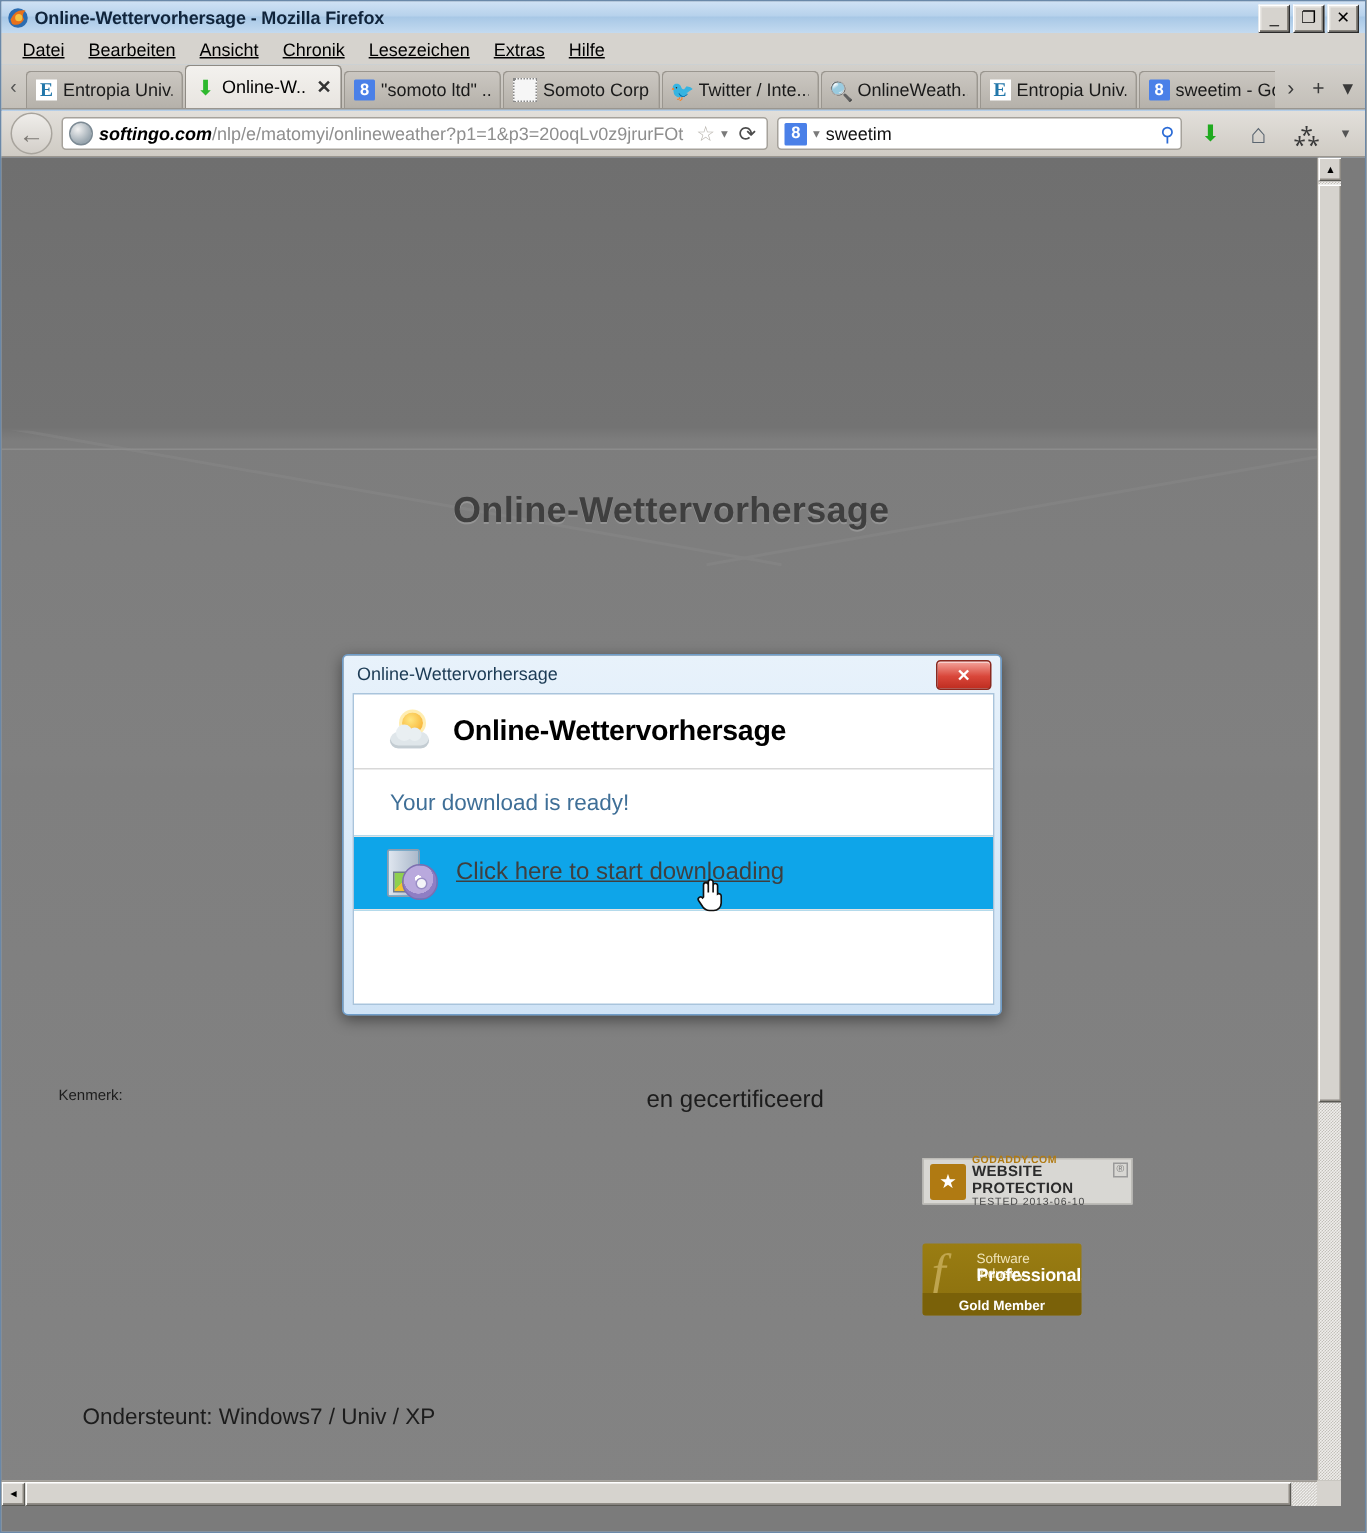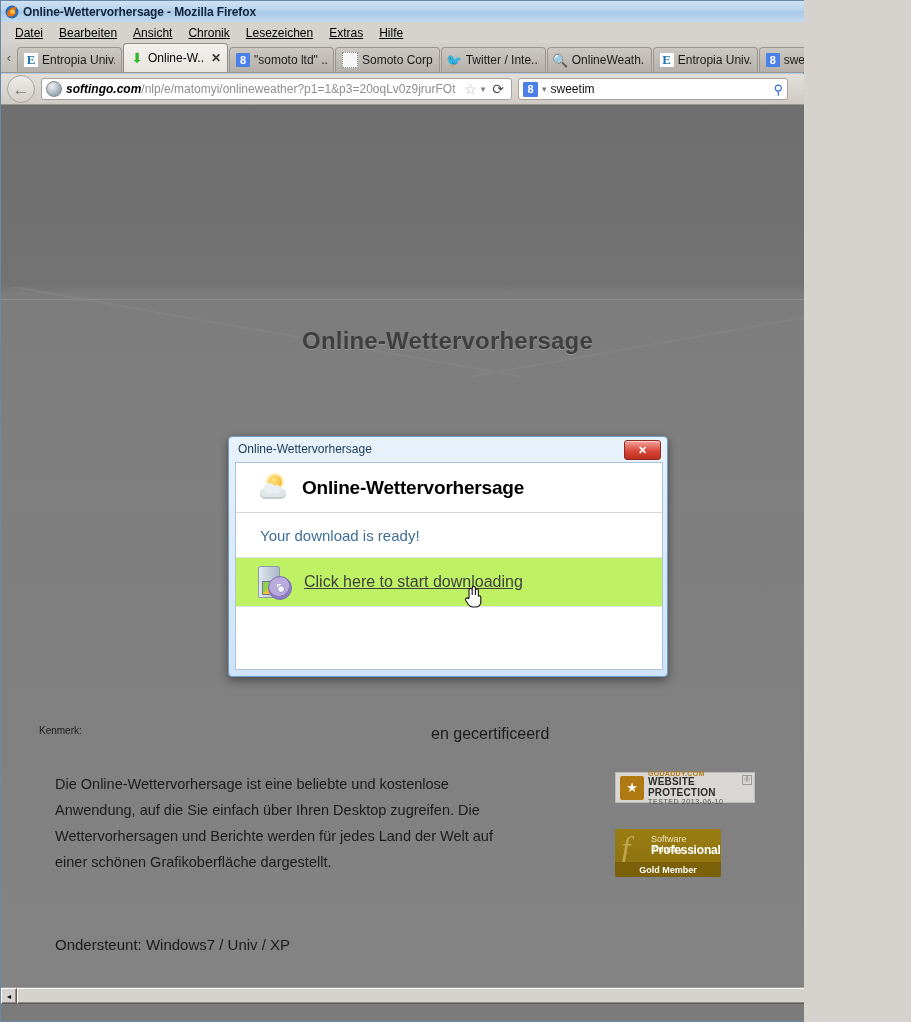--- a/index.html
+++ b/index.html
@@ -3,21 +3,21 @@
 <meta charset="utf-8">
 <style>
   html,body{margin:0;padding:0;}
   body{
     width:911px;height:1022px;overflow:hidden;
     font-family:"Liberation Sans", sans-serif;
     font-size:12px;
     background:#d6d3ce;
     -webkit-font-smoothing:antialiased;
   }
-  #app{position:relative;width:804px;height:1022px;overflow:hidden;}
+  #app{position:relative;width:911px;height:1022px;overflow:hidden;}
 
   
   .win-frame{
     position:absolute;inset:0;
     background:linear-gradient(#b6cfe8,#9dbfe0);
     border:1px solid #6a88a8;
     box-sizing:border-box;
   }
   
   .titlebar{
@@ -318,21 +318,21 @@
   .wicon .cloud:after{
     content:"";position:absolute;left:12px;top:-3px;width:9px;height:9px;border-radius:50%;
     background:#e9eff2;
   }
   .dlg-head h2{margin:0;font-size:19px;font-weight:bold;color:#000;letter-spacing:-.2px;}
   .dlg-ready{
     height:44px;display:flex;align-items:center;padding-left:24px;box-sizing:border-box;
     font-size:15px;color:#3f6f97;
   }
   .dlg-link-row{
-    height:50px;background:#bef264;border-top:1px solid #e2e2e2;border-bottom:1px solid #e2e2e2;
+    height:50px;background:#0ea5e9;border-top:1px solid #e2e2e2;border-bottom:1px solid #e2e2e2;
     display:flex;align-items:center;padding-left:20px;gap:12px;box-sizing:border-box;position:relative;
   }
   .cd-icon{width:36px;height:32px;position:relative;flex:none;}
   .cd-icon .box{
     position:absolute;left:2px;top:0;width:20px;height:30px;
     background:linear-gradient(to right,#dfe6ef,#aab8ca);
     border:1px solid #8d9bad;border-radius:2px;
   }
   .cd-icon .box i{
     position:absolute;left:3px;top:14px;width:11px;height:12px;
@@ -480,21 +480,20 @@
           <span class="dl-arrow">
               <i></i>
               <b></b>
             </span>
         </span>
         <span class="dl-text">Free Download</span>
       </div>
 
       <div class="kenmerk">Kenmerk:</div>
       <div class="certified">en gecertificeerd</div>
-      <div class="body-para">Die Online-Wettervorhersage ist eine beliebte und kostenlose Anwendung, auf die Sie einfach über Ihren Desktop zugreifen. Die Wettervorhersagen und Berichte werden für jedes Land der Welt auf einer schönen Grafikoberfläche dargestellt.</div>
       <div class="supported">Ondersteunt: Windows7 / Univ / XP</div>
 
       <div class="badge-gd">
         <span class="gd-shield">★</span>
         <span class="gd-txt">
           <div class="l1">GODADDY.COM</div>
           <div class="l2">WEBSITE PROTECTION</div>
           <div class="l3">TESTED 2013-06-10</div>
         </span>
         <span class="gd-r">®</span>

